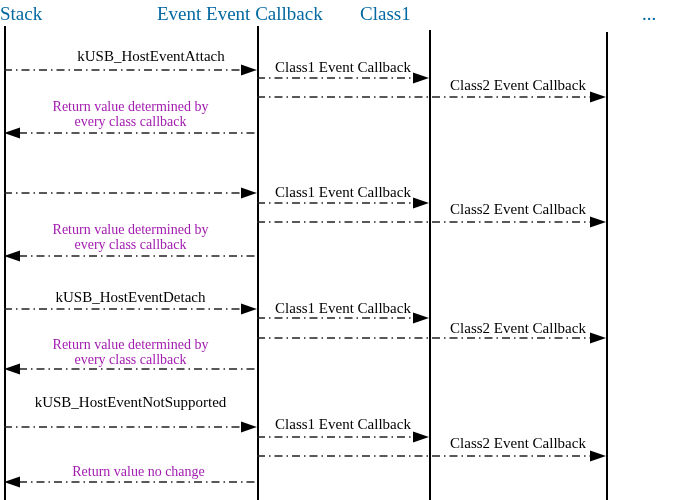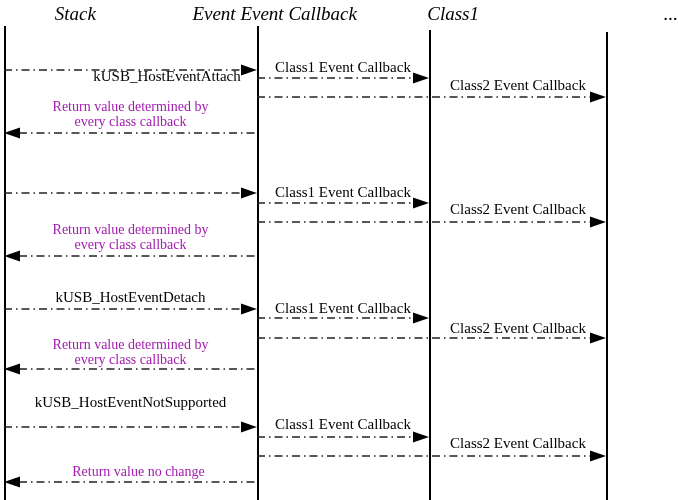--- a/index.html
+++ b/index.html
@@ -2,21 +2,21 @@
 <html><head>
 <meta charset="utf-8">
 <style>
   html,body { margin:0; padding:0; background:#ffffff; }
   #canvas {
     position:relative; width:678px; height:500px; background:#ffffff;
     font-family:"Liberation Serif", serif; color:#000; overflow:hidden;
   }
   .header {
     position:absolute; top:3px; font-size:19px; line-height:22px;
-    text-align:right; white-space:nowrap; color:#000000;font-style:italic;
+    text-align:left; white-space:nowrap; color:#0369a1;
   }
   .lifeline { position:absolute; width:1.5px; background:#000; }
   .lbl {
     position:absolute; font-size:15px; line-height:16px;
     text-align:center; white-space:nowrap; color:#000;
   }
   .ret-lbl {
     position:absolute; font-size:14px; line-height:15px;
     text-align:center; color:#a21caf;
   }
@@ -24,29 +24,29 @@
   .arrow line { stroke:#222; stroke-width:1.5; stroke-dasharray:8 4 1.5 4; }
   .arrow polygon { fill:#000; }
 </style>
 </head>
 <body>
 
 <div id="canvas">
 
   <div class="header" style="left:0px; width:96px;">Stack</div>
   <div class="header" style="left:157px; width:200px;">Event Event Callback</div>
-  <div class="header" style="left:379px; width:100px;">Class1</div>
+  <div class="header" style="left:360px; width:100px;">Class1</div>
   <div class="header" style="left:642px; width:36px;">...</div>
 
   <div class="lifeline" style="left:4px;   top:26px; height:474px;"></div>
   <div class="lifeline" style="left:257px; top:26px; height:474px;"></div>
   <div class="lifeline" style="left:429px; top:30px; height:470px;"></div>
   <div class="lifeline" style="left:606px; top:32px; height:468px;"></div>
 
-  <div class="lbl" style="left:20px; top:48px; width:294px;margin-top:20px;">kUSB_HostEventAttach</div>
+  <div class="lbl" style="left:4px; top:48px; width:294px;">kUSB_HostEventAttach</div>
   <svg class="arrow" style="left:4px; top:64px;" width="253" height="12">
     <line x1="0" y1="6" x2="238" y2="6"></line>
       <polygon points="237,0.5 253,6 237,11.5"></polygon>
   </svg>
   <div class="lbl" style="left:257px; top:59px; width:172px;">Class1 Event Callback</div>
   <svg class="arrow" style="left:257px; top:72px;" width="172" height="12">
     <line x1="0" y1="6" x2="157" y2="6"></line>
       <polygon points="156,0.5 172,6 156,11.5"></polygon>
   </svg>
   <div class="lbl" style="left:430px; top:77px; width:176px;">Class2 Event Callback</div>

